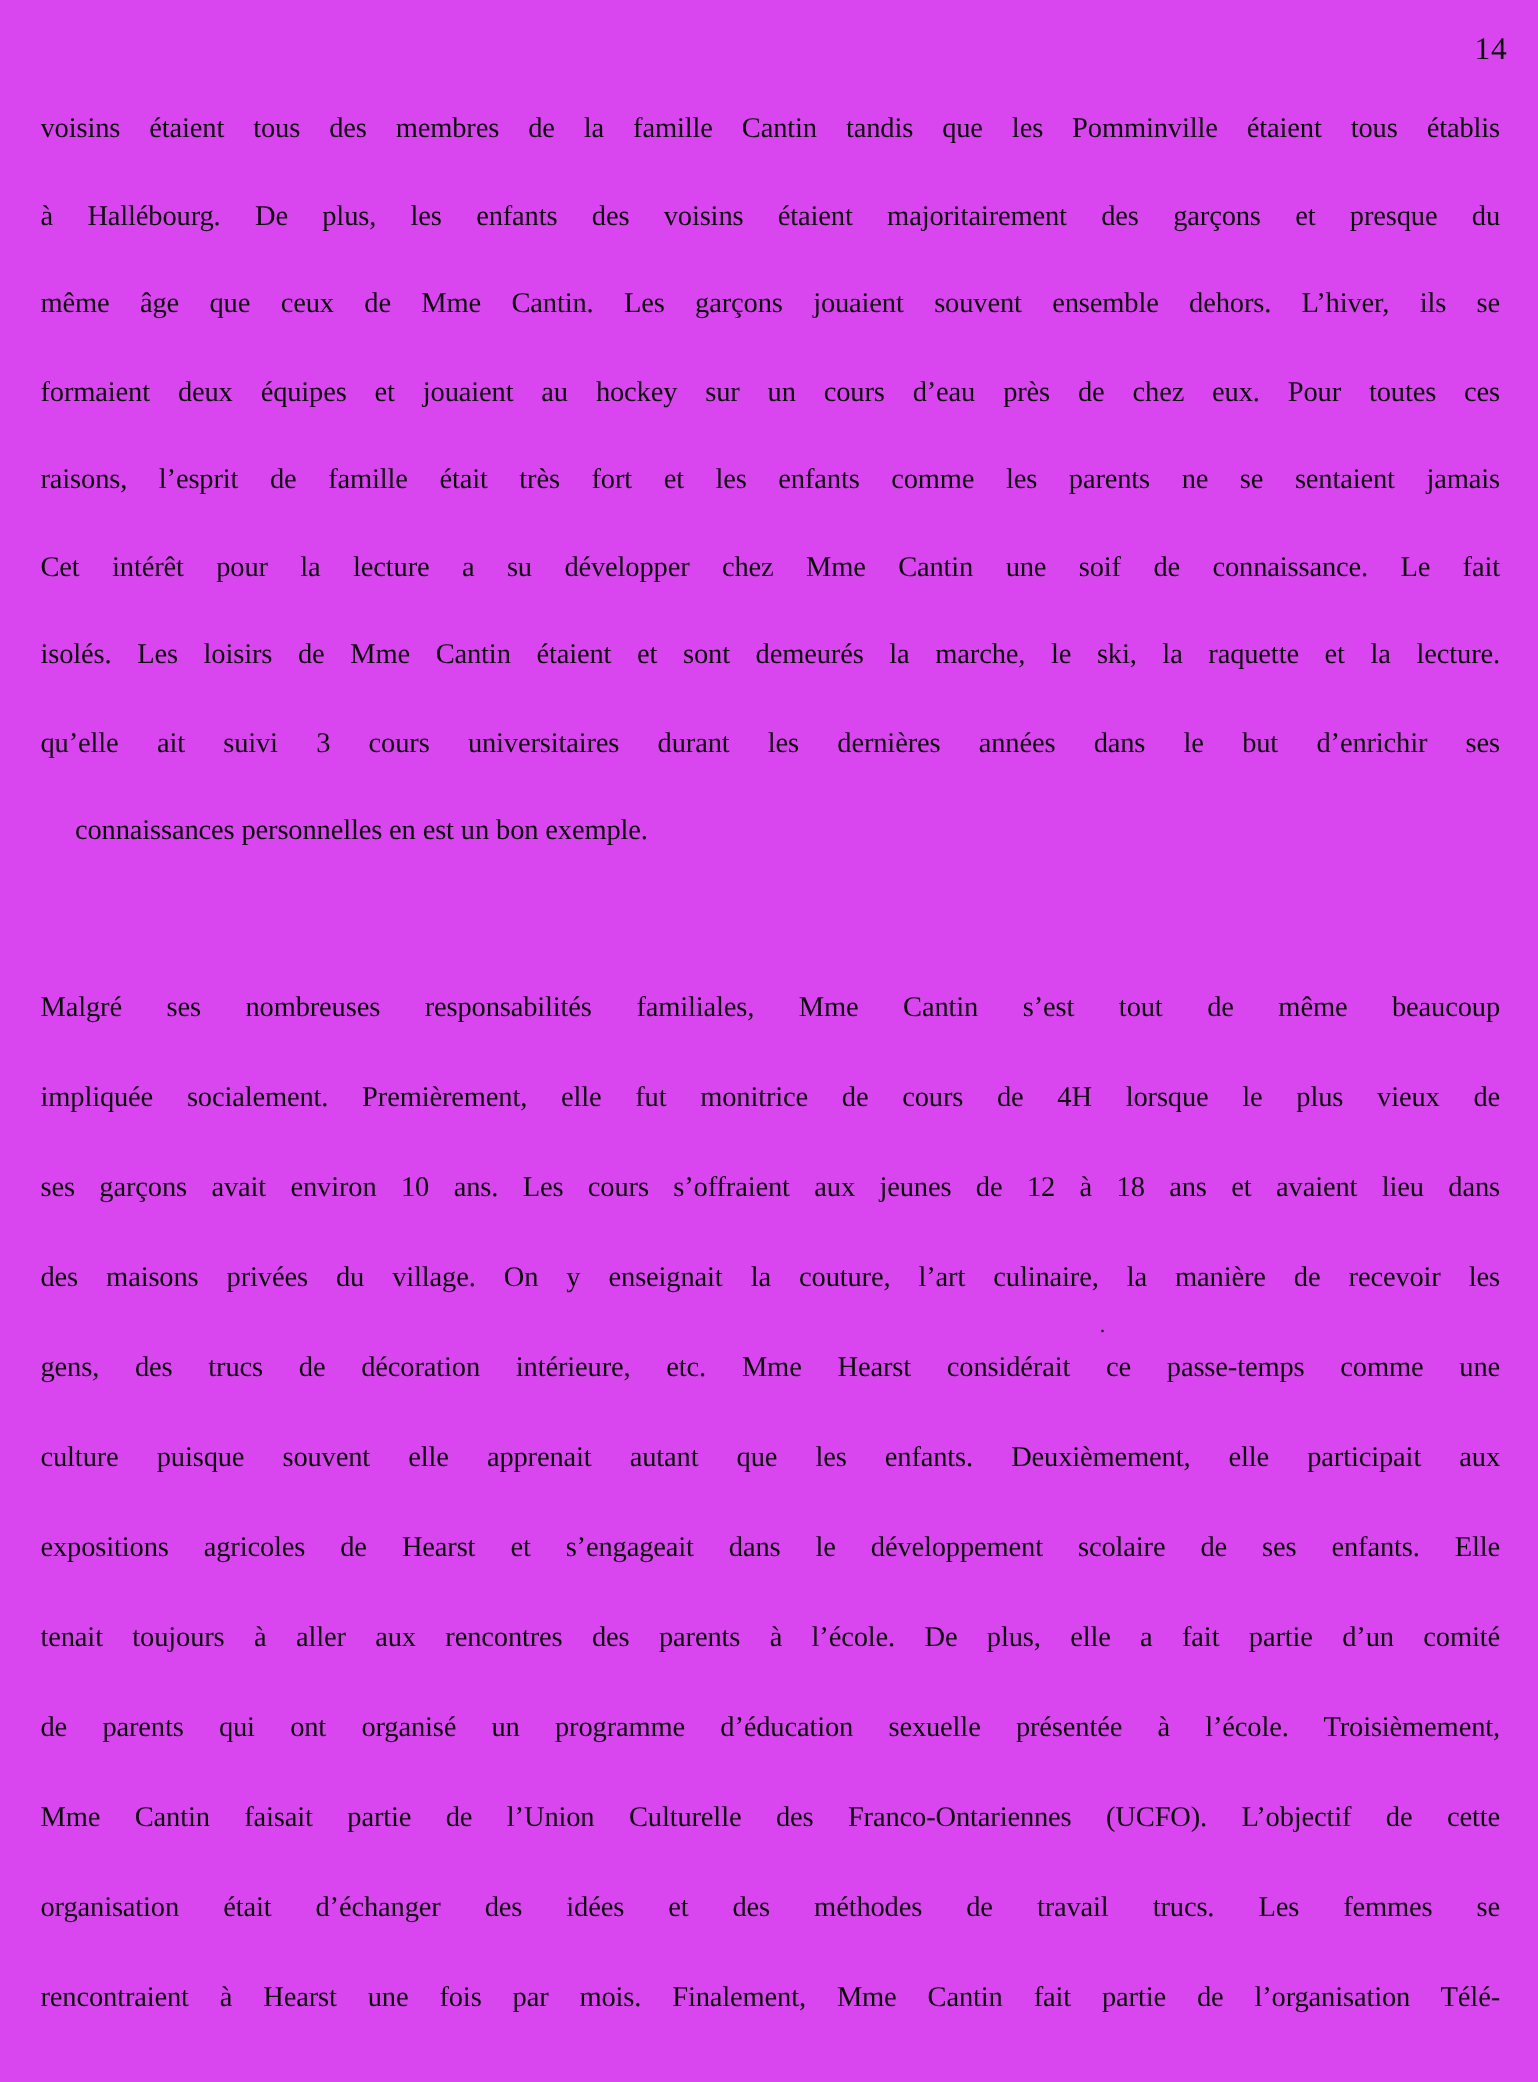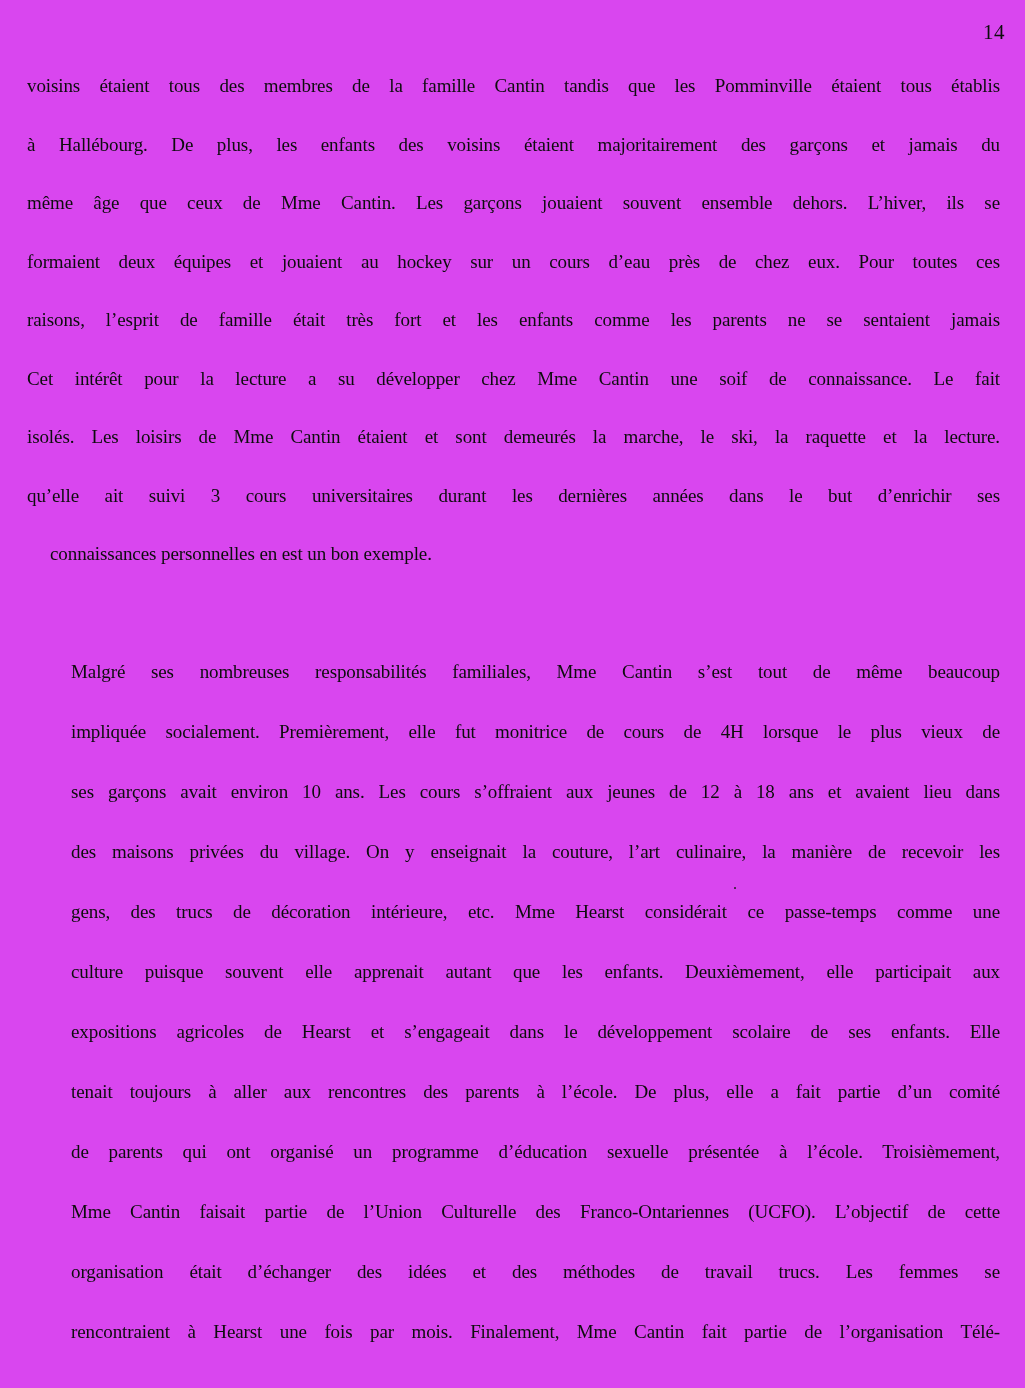--- a/index.html
+++ b/index.html
@@ -33,21 +33,20 @@
     font-size: 19px;
     line-height: 58.5px;
     height: 58.5px;
     text-align: justify;
     text-align-last: justify;
     overflow: hidden;
     letter-spacing: -0.1px;
   }
   .para2 {
     margin-top: 58.5px;
-    margin-left: 44px;
   }
   .para2 .line {
     line-height: 60px;
     height: 60px;
   }
   .line.flush-left {
     text-align: left;
     text-align-last: left;
     margin-left: 23px;
   }
@@ -64,21 +63,21 @@
 <body>
 
 <div class="page">
 
   <div class="page-number">14</div>
 
   <div class="text-block">
 
     <div class="para para1">
       <div class="line">voisins étaient tous des membres de la famille Cantin tandis que les Pomminville étaient tous établis</div>
-      <div class="line">à Hallébourg.  De plus, les enfants des voisins étaient majoritairement des garçons et jamais du</div>
+      <div class="line">à Hallébourg.  De plus, les enfants des voisins étaient majoritairement des garçons et presque du</div>
       <div class="line">même âge que ceux de Mme Cantin. Les garçons jouaient souvent ensemble dehors.  L’hiver, ils se</div>
       <div class="line">formaient deux équipes et jouaient au hockey sur un cours d’eau près de chez eux. Pour toutes ces</div>
       <div class="line">raisons, l’esprit de famille était très fort et les enfants comme les parents ne se sentaient jamais</div>
       <div class="line">Cet intérêt pour la lecture a su développer chez Mme Cantin une soif de connaissance. Le fait</div>
       <div class="line">isolés. Les loisirs de Mme Cantin étaient et sont demeurés la marche, le ski, la raquette et la lecture.</div>
       <div class="line">qu’elle ait suivi 3 cours universitaires durant les dernières années dans le but d’enrichir ses</div>
       <div class="line flush-left">connaissances personnelles en est un bon exemple.</div>
     </div>
 
     <div class="para para2">

